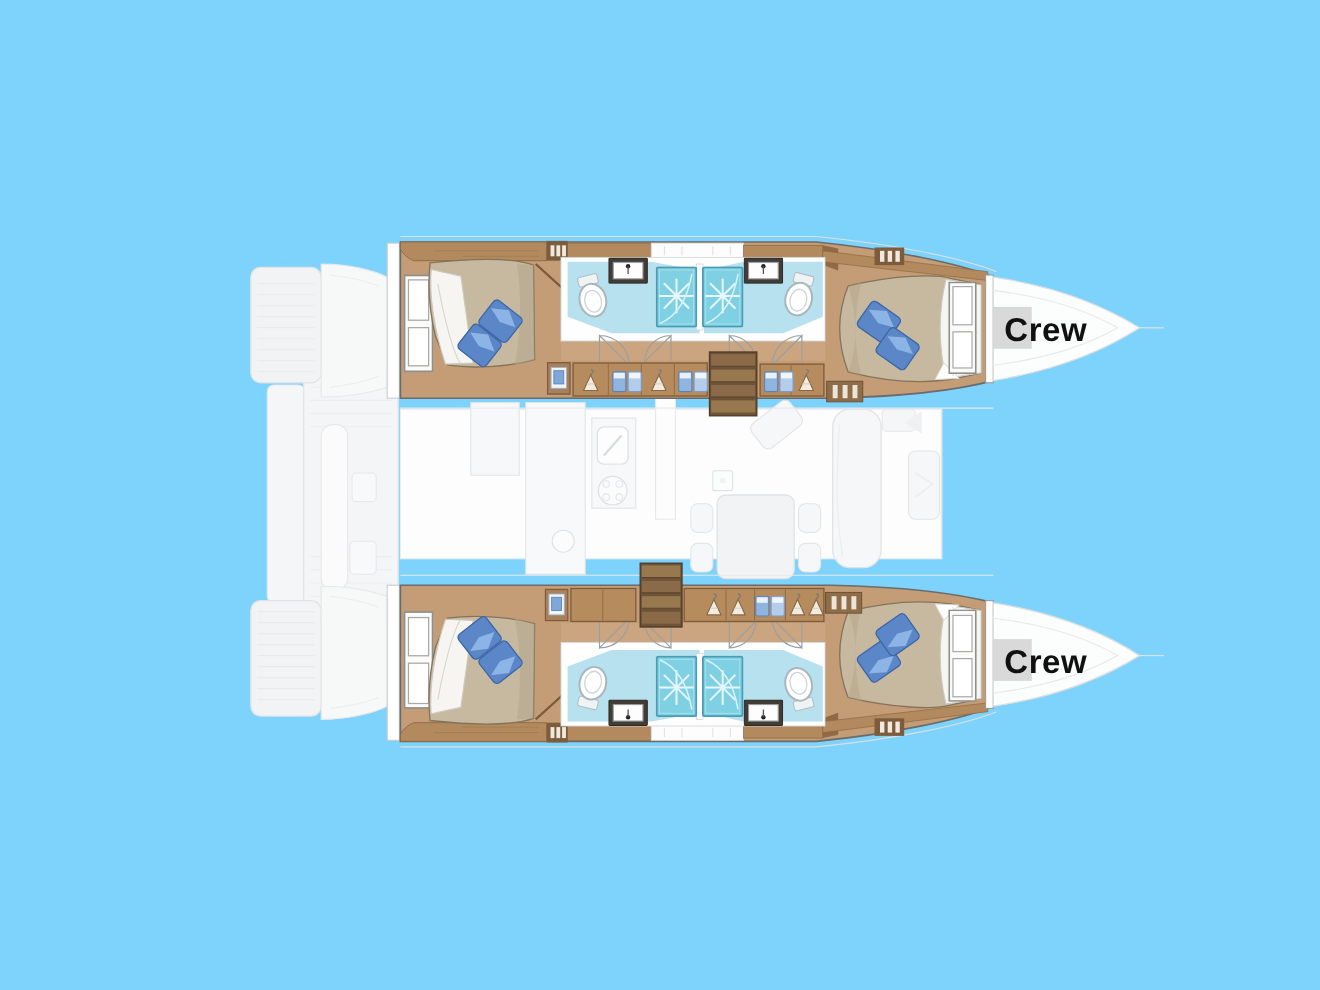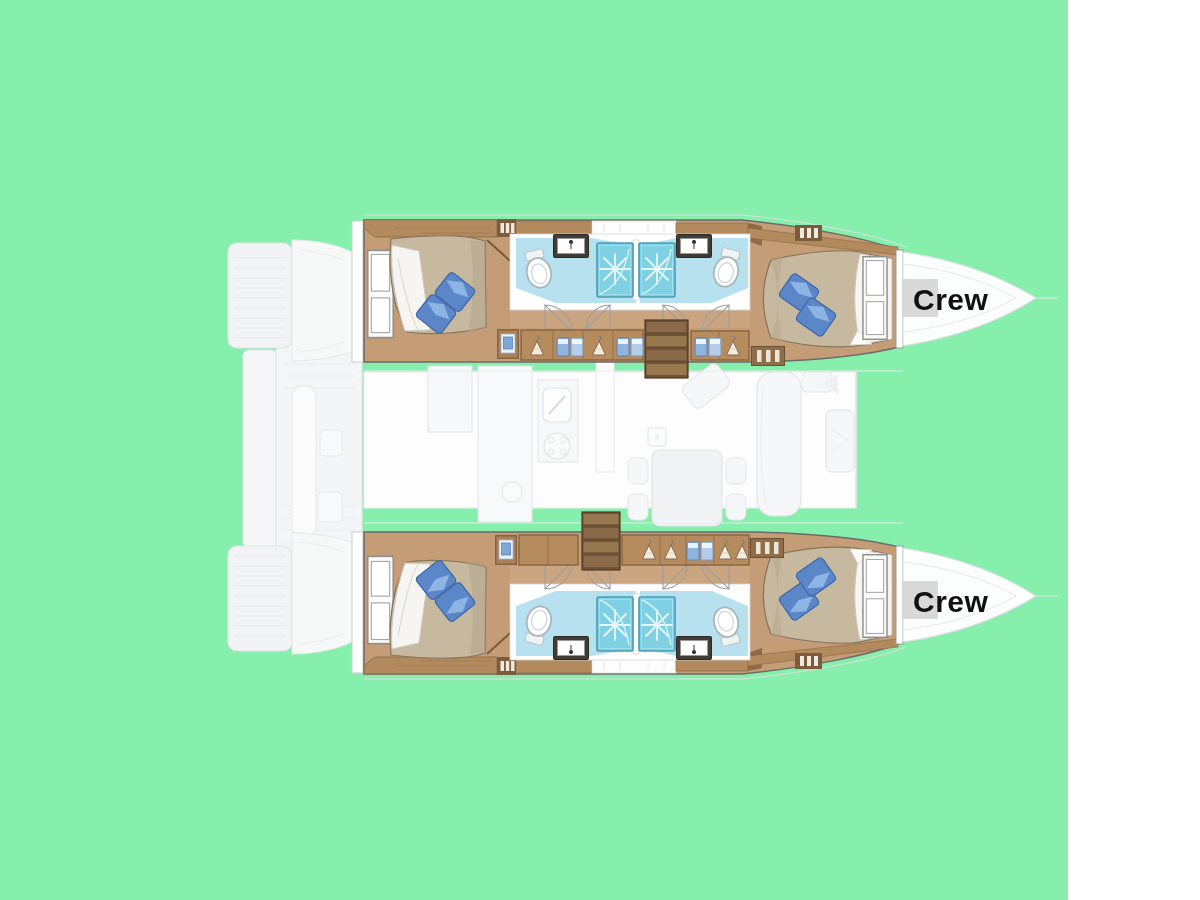--- a/index.html
+++ b/index.html
@@ -1,16 +1,16 @@
 <!DOCTYPE html>
 <html><head>
 <meta charset="utf-8">
 <style>
   html,body{margin:0;padding:0;background:#ffffff;}
-  .canvas{position:relative;width:1068px;height:900px;background:#86efac;overflow:hidden;
+  .canvas{position:relative;width:1200px;height:900px;background:#7dd3fc;overflow:hidden;
           font-family:"Liberation Sans","DejaVu Sans",sans-serif;}
   svg{display:block;}
   .crew-text{font-family:"Liberation Sans","DejaVu Sans",sans-serif;font-weight:700;
              font-size:30px;letter-spacing:.5px;fill:#111111;}
 </style>
 </head>
 <body>
 
 <div class="canvas">
 <svg width="1200" height="900" viewBox="0 0 1200 900">

